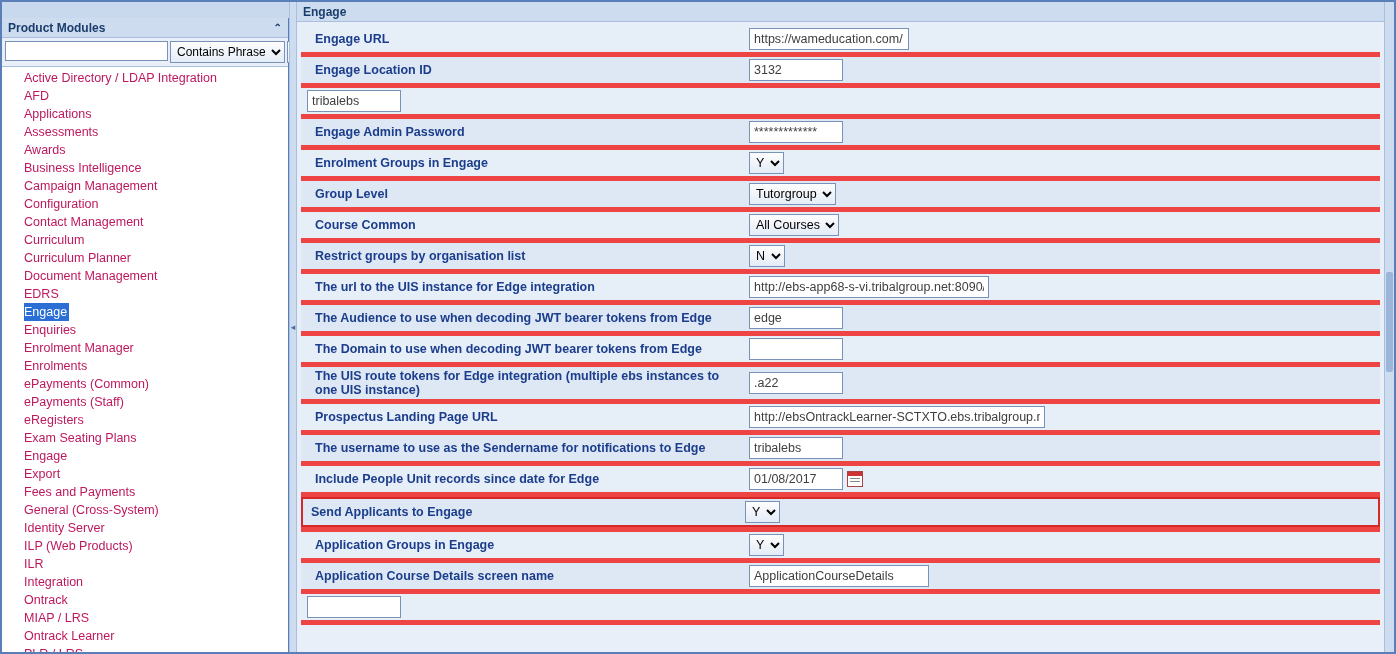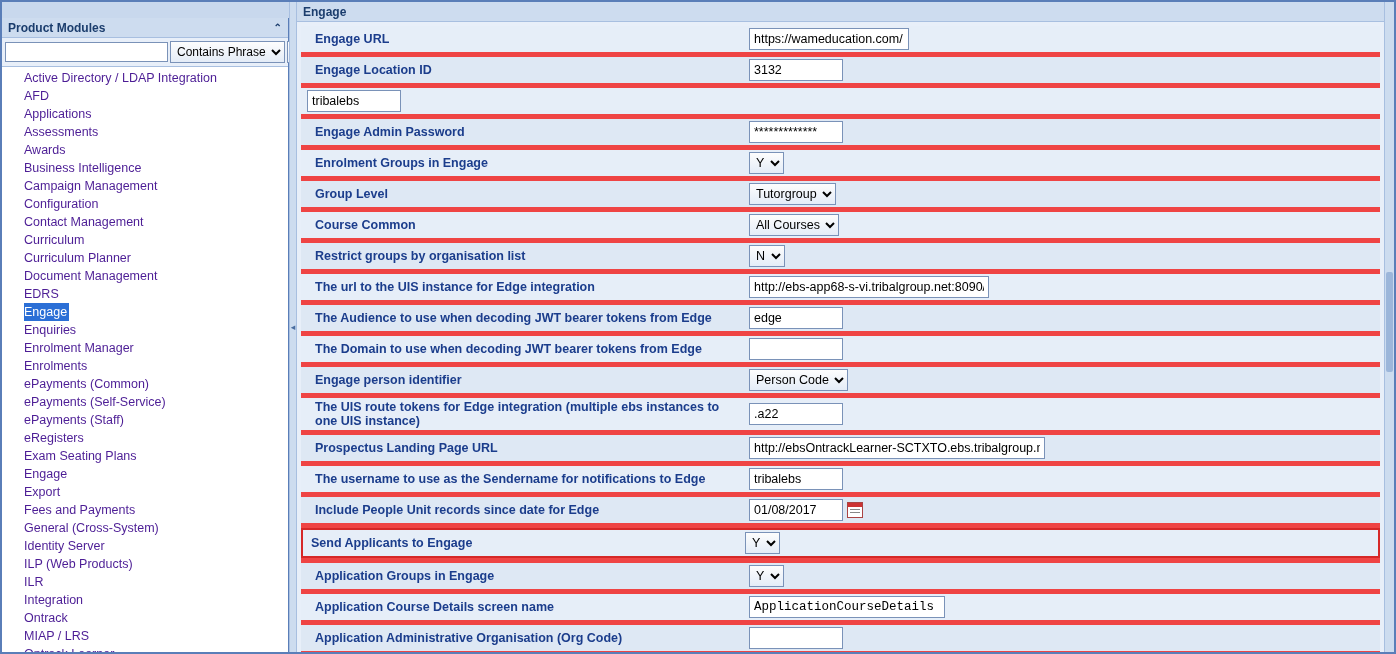--- a/index.html
+++ b/index.html
@@ -37,21 +37,20 @@
     align-items: center;
     justify-content: space-between;
   }
   .chev {
     font-size: 10px;
     color: #1b3d6d;
     cursor: pointer;
   }
   .search-row {
     display: flex;
-    align-items: center;
     padding: 3px 3px;
     gap: 2px;
     border-bottom: 1px solid #a8bfe0;
     background: #e8eff9;
   }
   .search-row input[type=text] {
     flex: 1;
     height: 20px;
     border: 1px solid #7a92b8;
     padding: 0 3px;
@@ -75,21 +74,21 @@
   }
   .sidebar-list {
     flex: 1;
     overflow-y: auto;
     background: #fff;
     padding: 2px 0;
   }
   .sidebar-list .item {
     padding: 1px 0 1px 22px;
     font-size: 12.5px;
-    color: #4c1d95;
+    color: #be185d;
     cursor: pointer;
     line-height: 16px;
   }
   .sidebar-list .item.selected {
     background: #2b6fd6;
     color: #fff;
     display: inline-block;
     padding-right: 2px;
     margin-left: 22px;
     padding-left: 0;
@@ -148,21 +147,21 @@
   .form-control {
     display: flex;
     align-items: center;
     gap: 4px;
   }
   .form-control input[type=text] {
     height: 22px;
     border: 1px solid #7a92b8;
     padding: 0 4px;
     font-size: 12.5px;
-    color: #000000;
+    color: #404040;
   }
   .form-control select {
     height: 22px;
     border: 1px solid #7a92b8;
     font-size: 12.5px;
     background: linear-gradient(#fdfdfd,#e4ecf7);
     padding: 0 2px;
   }
   .w-std { width: 94px; }
   .w-wide { width: 160px; }
@@ -240,21 +239,20 @@
         <div class="item">Contact Management</div>
         <div class="item">Curriculum</div>
         <div class="item">Curriculum Planner</div>
         <div class="item">Document Management</div>
         <div class="item">EDRS</div>
         <div style="padding-left: 22px;"><span class="item selected" style="margin-left: 0px;">Engage</span></div>
         <div class="item">Enquiries</div>
         <div class="item">Enrolment Manager</div>
         <div class="item">Enrolments</div>
         <div class="item">ePayments (Common)</div>
-        <div class="item">ePayments (Self-Service)</div>
         <div class="item">ePayments (Staff)</div>
         <div class="item">eRegisters</div>
         <div class="item">Exam Seating Plans</div>
         <div class="item">Engage</div>
         <div class="item">Export</div>
         <div class="item">Fees and Payments</div>
         <div class="item">General (Cross-System)</div>
         <div class="item">Identity Server</div>
         <div class="item">ILP (Web Products)</div>
         <div class="item">ILR</div>
@@ -335,26 +333,20 @@
               <input type="text" class="w-std" value="edge" style="">
             </div>
           </div>
           <div class="form-row">
             <div class="form-label">The Domain to use when decoding JWT bearer tokens from Edge</div>
             <div class="form-control">
               <input type="text" class="w-std" style="">
             </div>
           </div>
           <div class="form-row">
-            <div class="form-label">Engage person identifier</div>
-            <div class="form-control">
-              <select><option>Person Code</option></select>
-            </div>
-          </div>
-          <div class="form-row">
             <div class="form-label">The UIS route tokens for Edge integration (multiple ebs instances to one UIS instance)</div>
             <div class="form-control">
               <input type="text" class="w-std" value=".a22" style="">
             </div>
           </div>
           <div class="form-row">
             <div class="form-label">Prospectus Landing Page URL</div>
             <div class="form-control">
               <input type="text" class="w-xxwide" value="http://ebsOntrackLearner-SCTXTO.ebs.tribalgroup.net" style="">
             </div>
@@ -382,25 +374,24 @@
           </div>
           <div class="form-row">
             <div class="form-label">Application Groups in Engage</div>
             <div class="form-control">
               <select><option>Y</option></select>
             </div>
           </div>
           <div class="form-row">
             <div class="form-label">Application Course Details screen name</div>
             <div class="form-control">
-              <input type="text" value="ApplicationCourseDetails" style="width: 196px; font-family: Liberation Mono, monospace;">
-            </div>
-          </div>
-          <div class="form-row">
-            <div class="form-label">Application Administrative Organisation (Org Code)</div>
+              <input type="text" value="ApplicationCourseDetails" style="width: 180px;">
+            </div>
+          </div>
+          <div class="form-row">
             <div class="form-control">
               <input type="text" class="w-std" style="">
             </div>
           </div>
         </div>
     </div>
   </div>
 
   <div class="right-gutter">
     <div class="thumb"></div>

